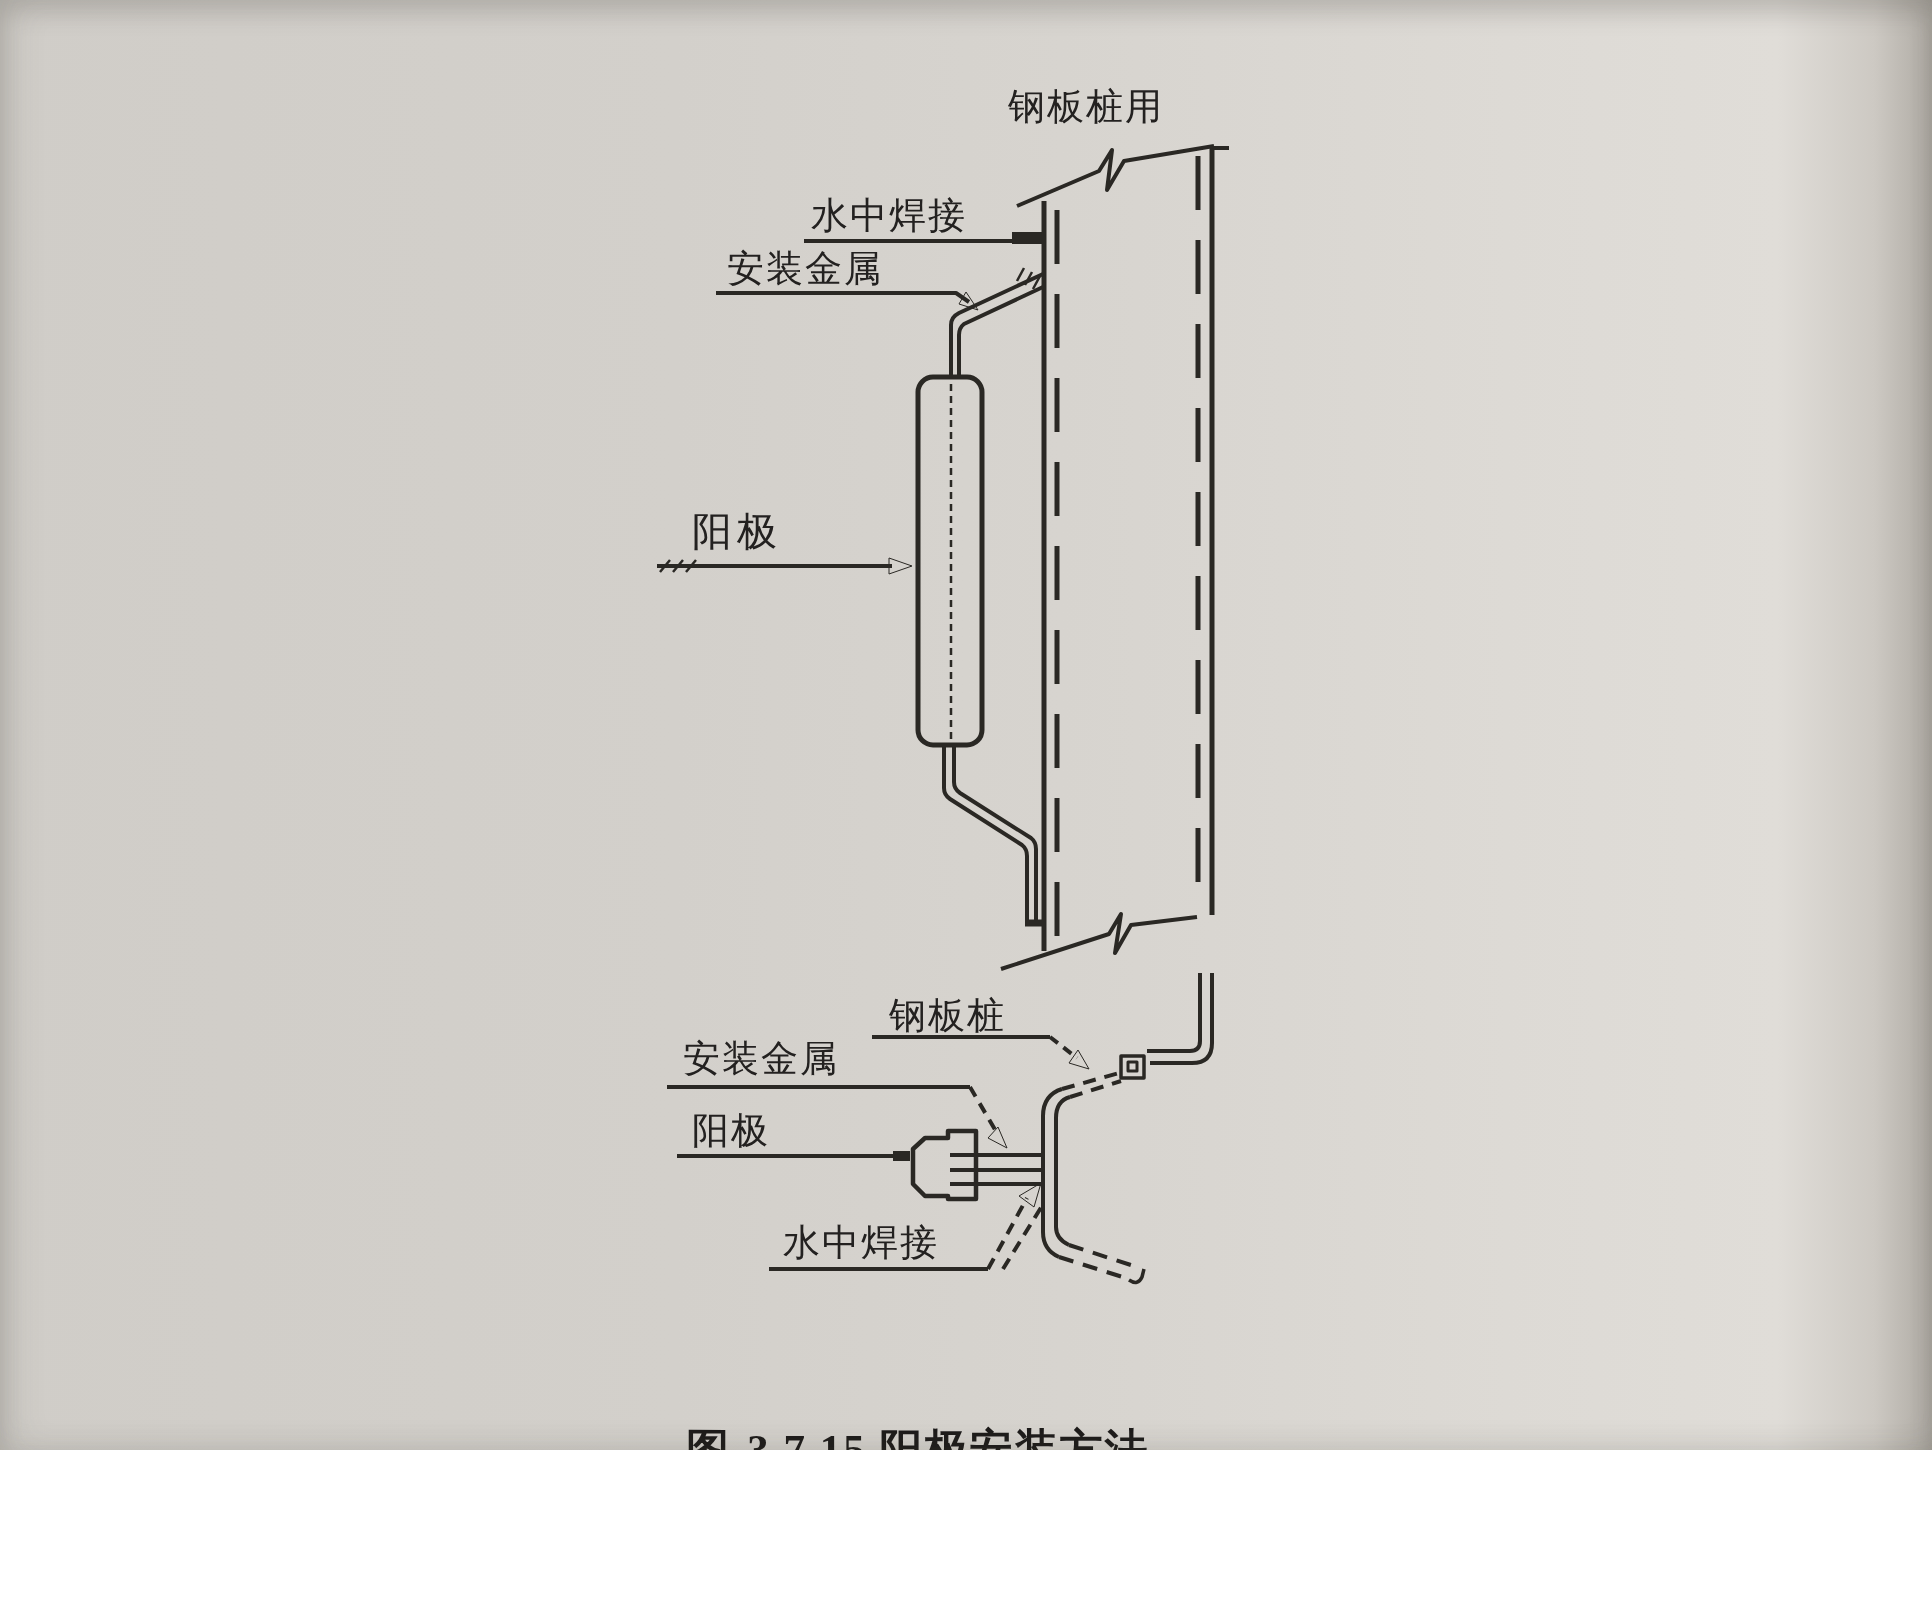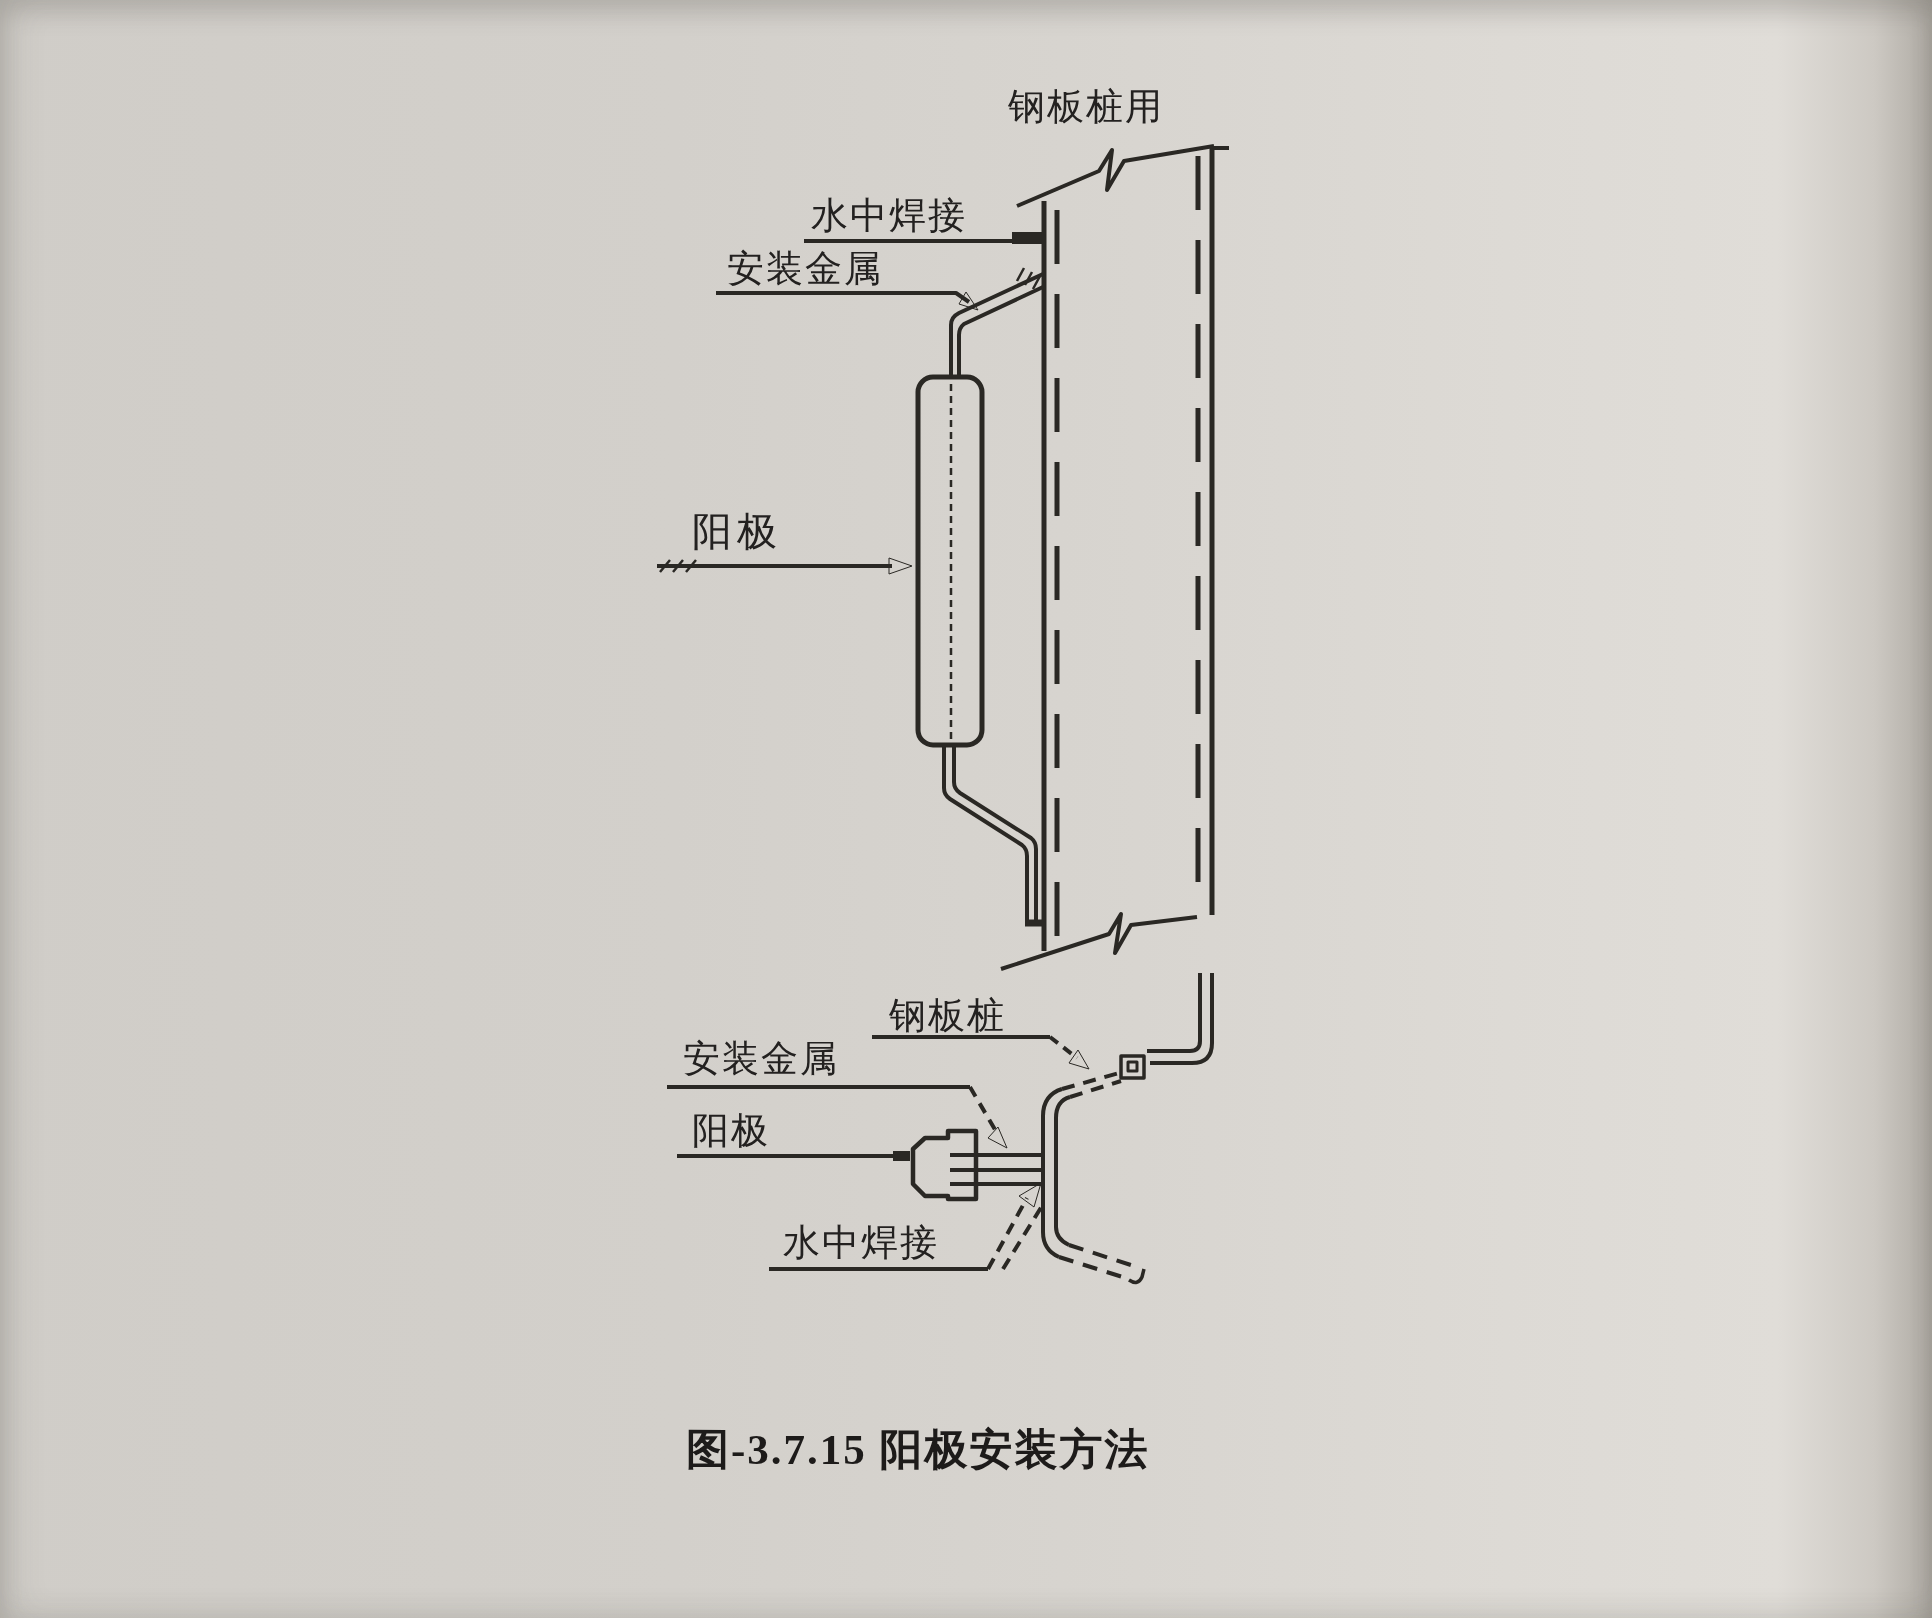--- a/index.html
+++ b/index.html
@@ -1,18 +1,18 @@
 <!DOCTYPE html>
 <html><head>
 <meta charset="utf-8">
 <style>
   html,body{margin:0;padding:0;}
   .page{
     position:relative;
-    width:1932px;height:1618px;
+    width:1932px;height:1450px;
     background:linear-gradient(90deg,#d0cdc8 0%, #d3d0cb 35%, #d7d4cf 55%, #dddad5 78%, #e0ddd8 92%, #cdc9c3 97%, #aeaaa3 100%);
     overflow:hidden;
     font-family:"Liberation Sans", sans-serif;
   }
   .page::after{
     content:"";position:absolute;inset:0;pointer-events:none;
     box-shadow:inset 0 14px 22px rgba(90,85,78,.20), inset 18px 0 30px rgba(90,85,78,.10), inset 0 -10px 24px rgba(90,85,78,.08);
   }
   svg.diagram{position:absolute;left:0;top:0;width:1932px;height:1618px;}
   svg.diagram path, svg.diagram rect.ln{stroke:#2a2824;fill:none;stroke-linecap:butt;stroke-linejoin:round;}

